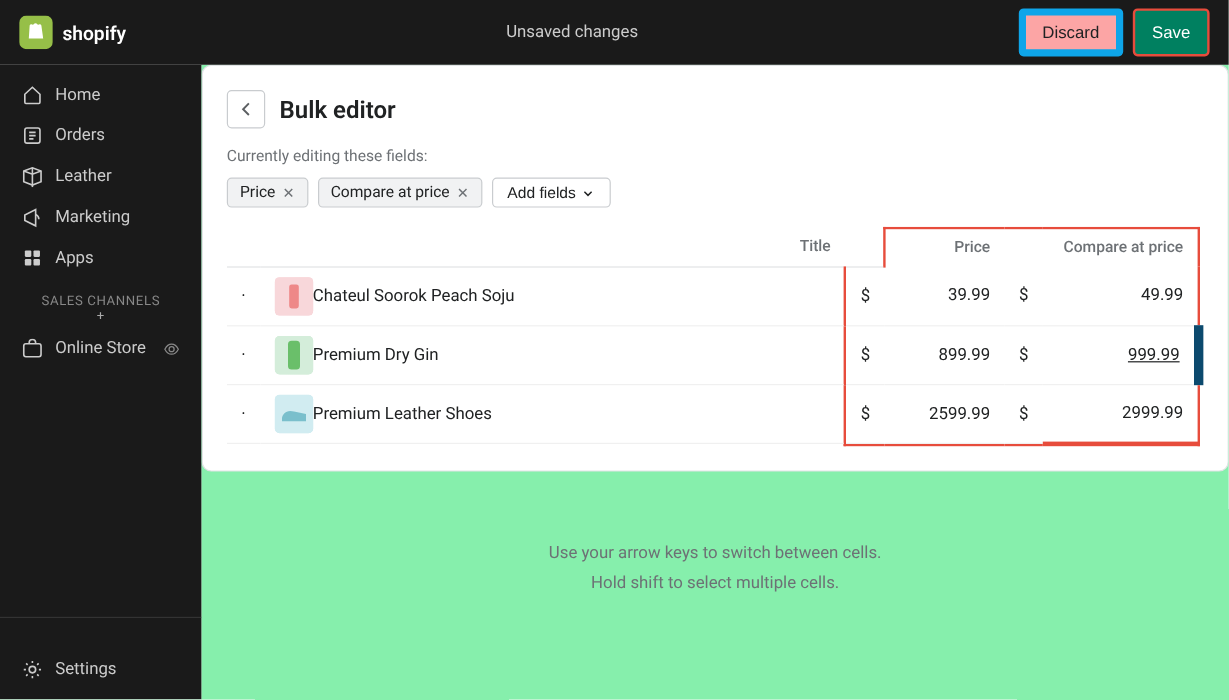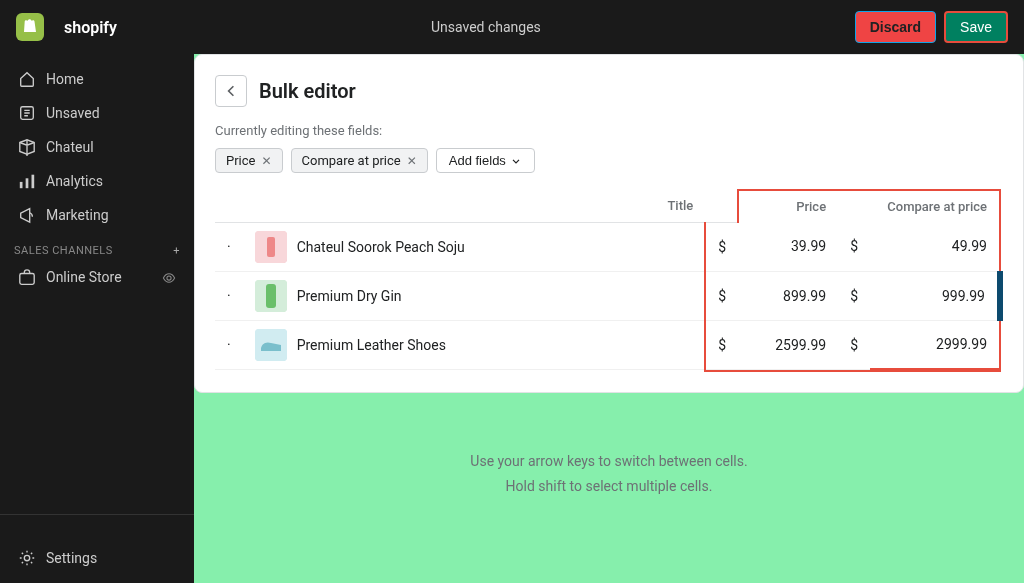--- a/index.html
+++ b/index.html
@@ -12,46 +12,45 @@
       display: flex;
       align-items: center;
       justify-content: space-between;
       padding: 0 16px;
       height: 54px;
       flex-shrink: 0;
     }
     .topbar-logo {
       display: flex;
       align-items: center;
-      gap: 20px;
+      gap: 8px;
       color: #fff;
       font-weight: 600;
       font-size: 16px;
     }
     .shopify-bag {
       width: 28px;
       height: 28px;
     }
     .topbar-title {
       font-size: 14px;
       color: #ccc;
     }
     .topbar-actions {
       display: flex;
       gap: 8px;
     }
     .btn-discard {
-      background: #ef4444;
-      border: 1px solid #0ea5e9;
+      background: #fca5a5;
+      border: 6px solid #0ea5e9;
       border-radius: 4px;
       padding: 6px 14px;
       cursor: pointer;
       font-size: 14px;
       color: #202223;
-      font-weight: bold;
     }
     .btn-save {
       background: #008060;
       border: 2px solid #e74c3c;
       border-radius: 4px;
       padding: 6px 14px;
       cursor: pointer;
       font-size: 14px;
       color: #fff;
       font-weight: 500;
@@ -59,21 +58,21 @@
 
     
     .layout {
       display: flex;
       flex: 1;
       overflow: hidden;
     }
 
     
     .sidebar {
-      width: 194px;
+      width: 168px;
       background: #1a1a1a;
       color: #ccc;
       flex-shrink: 0;
       display: flex;
       flex-direction: column;
       padding: 8px 0;
       overflow-y: auto;
     }
     .sidebar-item {
       display: flex;
@@ -89,20 +88,21 @@
     .sidebar-item .icon { width: 18px; height: 18px; display: flex; align-items: center; justify-content: center; flex-shrink: 0; }
     .sidebar-section-label {
       font-size: 11px;
       color: #888;
       padding: 12px 14px 4px;
       text-transform: uppercase;
       letter-spacing: 0.5px;
       display: flex;
       align-items: center;
       justify-content: space-between;
+      flex-direction: column;
     }
     .sidebar-section-label .add-icon { cursor: pointer; color: #aaa; }
     .sidebar-bottom {
       margin-top: auto;
       border-top: 1px solid #333;
       padding-top: 26px;
     }
     .sidebar-item-with-badge {
       display: flex;
       align-items: center;
@@ -210,21 +210,20 @@
     .bulk-table td {
       padding: 8px 12px;
       border-bottom: 1px solid #f0f0f0;
       font-size: 14px;
       color: #202223;
     }
     .bulk-table tr:last-child td { border-bottom: none; }
     .product-cell {
       display: flex;
       align-items: center;
-      gap: 10px;
     }
     .product-thumb {
       width: 32px;
       height: 32px;
       border-radius: 4px;
       background: #e1e3e5;
       flex-shrink: 0;
       overflow: hidden;
     }
     .product-thumb.soju { background: linear-gradient(135deg, #f8d7da, #f5c6cb); }
@@ -287,49 +286,50 @@
       </span>
       <span>Home</span>
     </div>
     <div class="sidebar-item">
       <span class="icon">
         <svg width="18" height="18" viewBox="0 0 20 20" fill="none">
             <rect x="3" y="3" width="14" height="14" rx="2" stroke="#ccc" stroke-width="1.5"></rect>
             <path d="M7 7h6M7 10h6M7 13h4" stroke="#ccc" stroke-width="1.5"></path>
           </svg>
       </span>
-      <span>Unsaved</span>
+      <span>Orders</span>
     </div>
     <div class="sidebar-item">
       <span class="icon">
         <svg width="18" height="18" viewBox="0 0 20 20" fill="none">
             <path d="M2 5l8-3 8 3v10l-8 3-8-3V5z" stroke="#ccc" stroke-width="1.5" fill="none"></path>
             <path d="M10 2v18M2 5l8 3 8-3" stroke="#ccc" stroke-width="1.5"></path>
           </svg>
       </span>
-      <span>Chateul</span>
-    </div>
-    <div class="sidebar-item">
-      <span class="icon">
-        <svg width="18" height="18" viewBox="0 0 20 20" fill="none">
-            <rect x="2" y="11" width="3" height="7" fill="#ccc"></rect>
-            <rect x="8.5" y="7" width="3" height="11" fill="#ccc"></rect>
-            <rect x="15" y="3" width="3" height="15" fill="#ccc"></rect>
-          </svg>
-      </span>
-      <span>Analytics</span>
+      <span>Leather</span>
     </div>
     <div class="sidebar-item">
       <span class="icon">
         <svg width="18" height="18" viewBox="0 0 20 20" fill="none">
             <path d="M3 13V8l10-5v15L3 13z" stroke="#ccc" stroke-width="1.5" fill="none"></path>
             <path d="M13 7.5c1.7.7 3 2.2 3 4.5" stroke="#ccc" stroke-width="1.5"></path>
           </svg>
       </span>
       <span>Marketing</span>
+    </div>
+    <div class="sidebar-item">
+      <span class="icon">
+        <svg width="18" height="18" viewBox="0 0 20 20" fill="none">
+            <rect x="3" y="3" width="6" height="6" rx="1" fill="#ccc"></rect>
+            <rect x="11" y="3" width="6" height="6" rx="1" fill="#ccc"></rect>
+            <rect x="3" y="11" width="6" height="6" rx="1" fill="#ccc"></rect>
+            <rect x="11" y="11" width="6" height="6" rx="1" fill="#ccc"></rect>
+          </svg>
+      </span>
+      <span>Apps</span>
     </div>
 
     <div class="sidebar-section-label">
       <span>SALES CHANNELS</span>
       <span class="add-icon">+</span>
     </div>
     <div class="sidebar-item-with-badge">
       <div class="left">
         <span class="icon">
           <svg width="18" height="18" viewBox="0 0 20 20" fill="none">
@@ -433,21 +433,21 @@
                         <rect width="32" height="32" fill="#d4edda"></rect>
                         <rect x="11" y="4" width="10" height="24" rx="3" fill="#6abf6a"></rect>
                       </svg>
                   </div>
                   <span class="product-name">Premium Dry Gin</span>
                 </div>
               </td>
               <td class="currency-cell" style="border-left:2px solid #e74c3c;">$</td>
               <td class="price-cell" style="cursor:pointer;">899.99</td>
               <td class="currency-cell">$</td>
-              <td class="price-cell" style="cursor:pointer;border-right:6px solid #0c4a6e;">999.99</td>
+              <td class="price-cell" style="cursor:pointer;border-right:8px solid #0c4a6e;text-decoration:underline;">999.99</td>
             </tr>
 
             <tr>
               <td class="dot-cell">·</td>
               <td>
                 <div class="product-cell">
                   <div class="product-thumb shoes">
                     <svg width="32" height="32" viewBox="0 0 32 32">
                         <rect width="32" height="32" fill="#d1ecf1"></rect>
                         <path d="M6 20 C6 16 10 12 16 14 L26 16 L26 22 L6 22 Z" fill="#7abfcc"></path>

